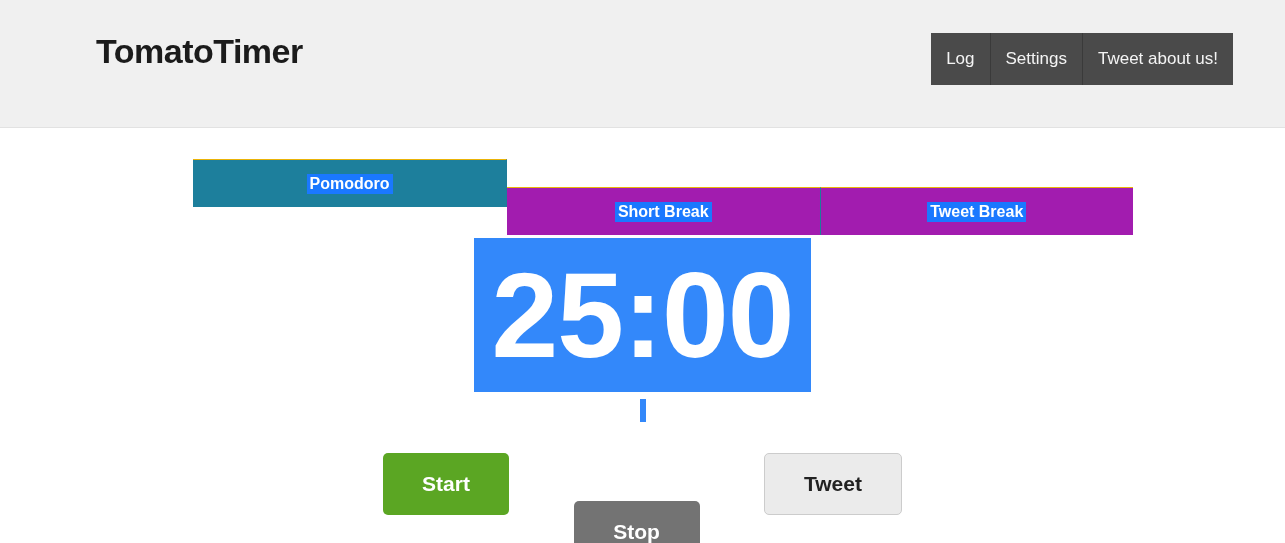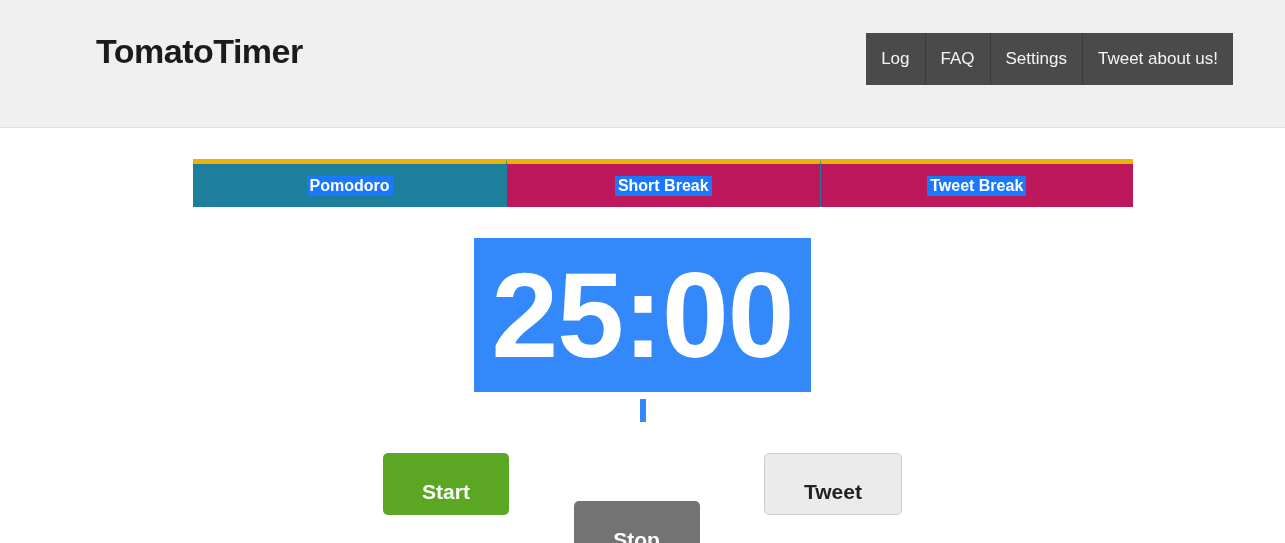--- a/index.html
+++ b/index.html
@@ -77,36 +77,37 @@
     width: 940px;
     height: 48px;
     display: flex;
     align-items: stretch;
   }
   .mode-tab {
     display: flex;
     align-items: center;
     justify-content: center;
     height: 100%;
-    border-top: 5px solid #eab308;
+    border-top: 1px solid #eab308;
     border-right: 1px solid #1f7c99;
     color: #ffffff;
     font-size: 16px;
     font-weight: bold;
     cursor: pointer;
     user-select: none;
   }
   .mode-tab:last-child { border-right: none; }
   .mode-tab.is-active {
     background: #1d7f9c;
     flex: 0 0 314px;
   }
   .mode-tab.is-idle {
-    background: #be185d;
+    background: #a21caf;
     flex: 1 1 0;
+    margin-top: 28px;
   }
   .tab-label {
     background: #1a78ff;
     color: #ffffff;
     padding: 1px 3px;
     line-height: 18px;
   }
 
   
   .timer-wrap {
@@ -157,21 +158,21 @@
     height: 62px;
     margin: 0 30px;
     border: none;
     border-radius: 5px;
     font-family: "Liberation Sans", sans-serif;
     font-size: 21px;
     font-weight: bold;
     color: #ffffff;
     cursor: pointer;
     line-height: 62px;
-    padding: 8px;
+    padding: 0;
     text-align: center;
   }
   .ctl-btn.start { background: #5ba623; }
   .ctl-btn.stop  { background: #737373; margin-top: 48px; }
   .ctl-btn.reset {
     background: #ebebeb;
     color: #222222;
     border: 1px solid #cccccc;
     line-height: 60px;
     width: 138px;
@@ -179,21 +180,20 @@
 </style>
 </head>
 <body>
 
 <header class="site-header">
 
   <h1 class="brand-title">TomatoTimer</h1>
 
   <nav class="main-nav">
     <a class="nav-item" href="#">Log</a>
-    <a class="nav-item" href="#">FAQ</a>
     <a class="nav-item" href="#">Settings</a>
     <a class="nav-item" href="#">Tweet about us!</a>
   </nav>
 
 </header>
 
 <main class="content">
 
   <div class="mode-tabs">
 

